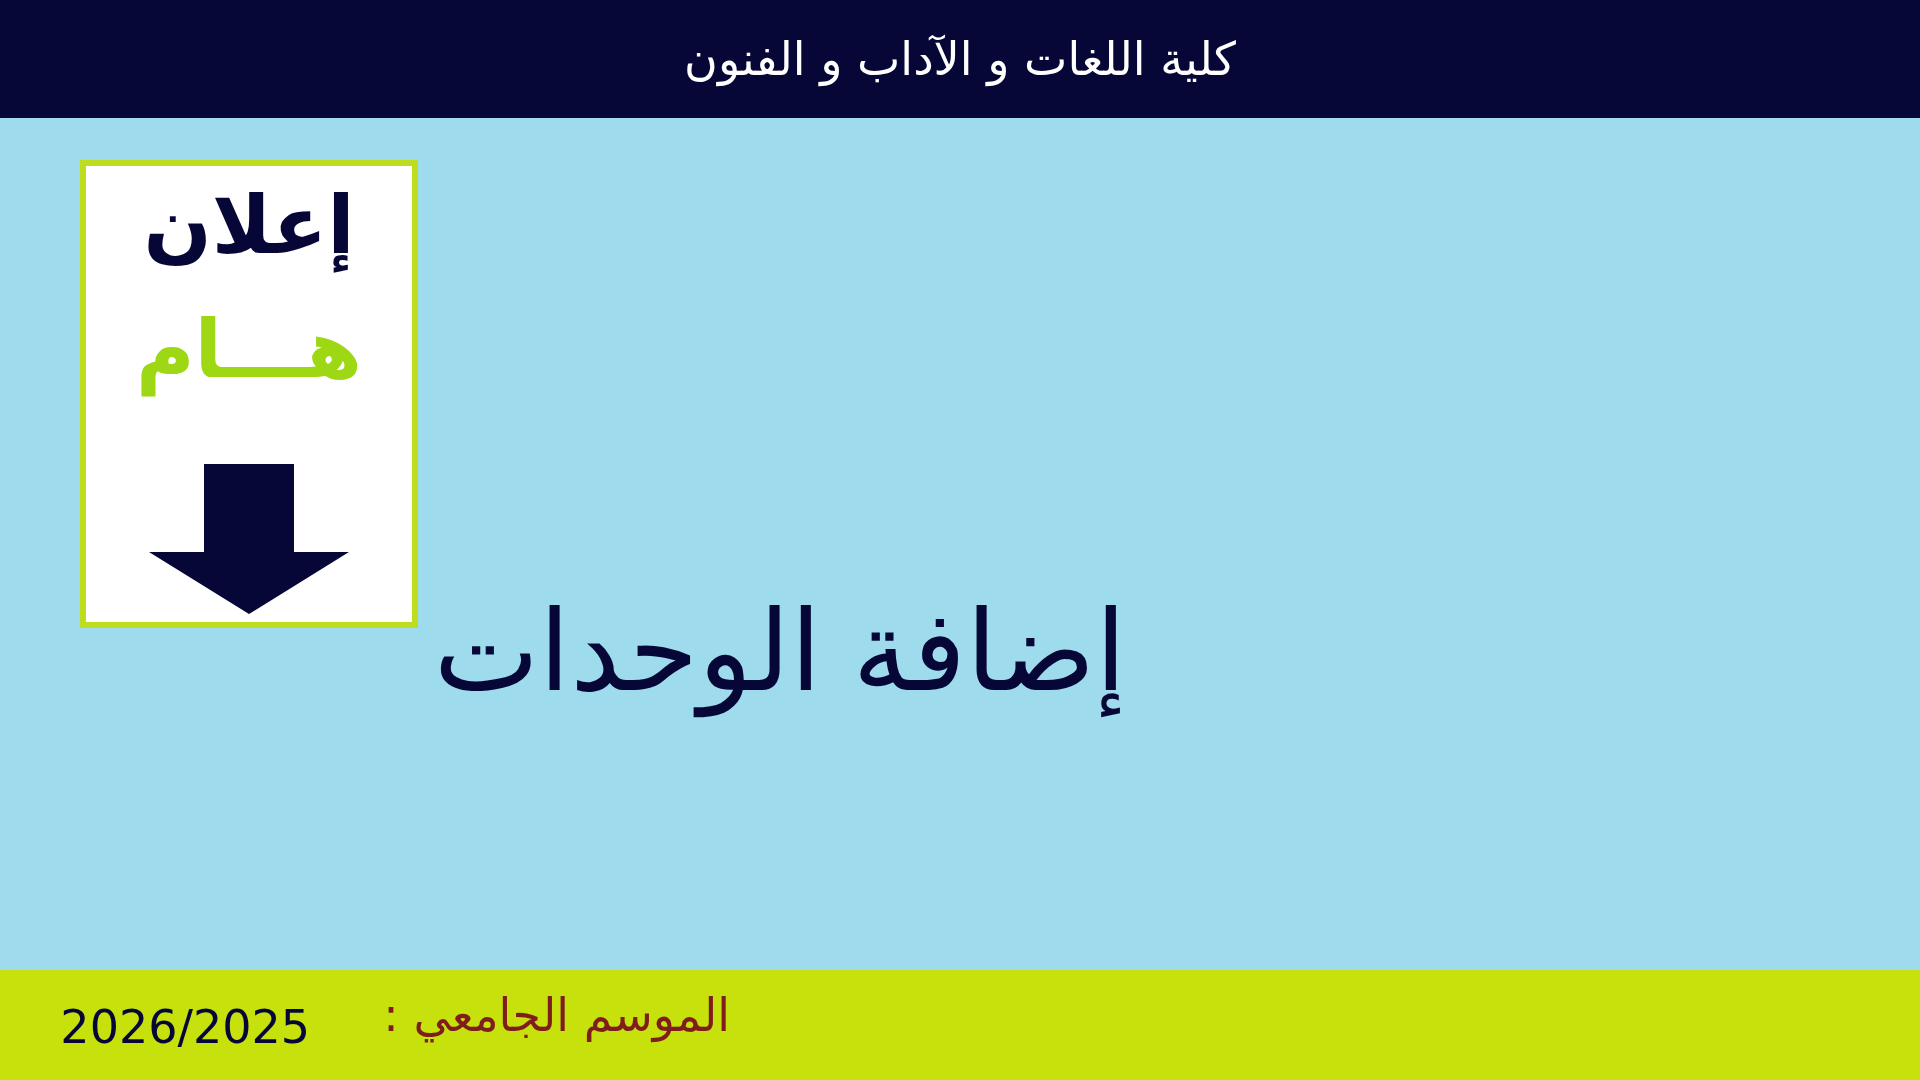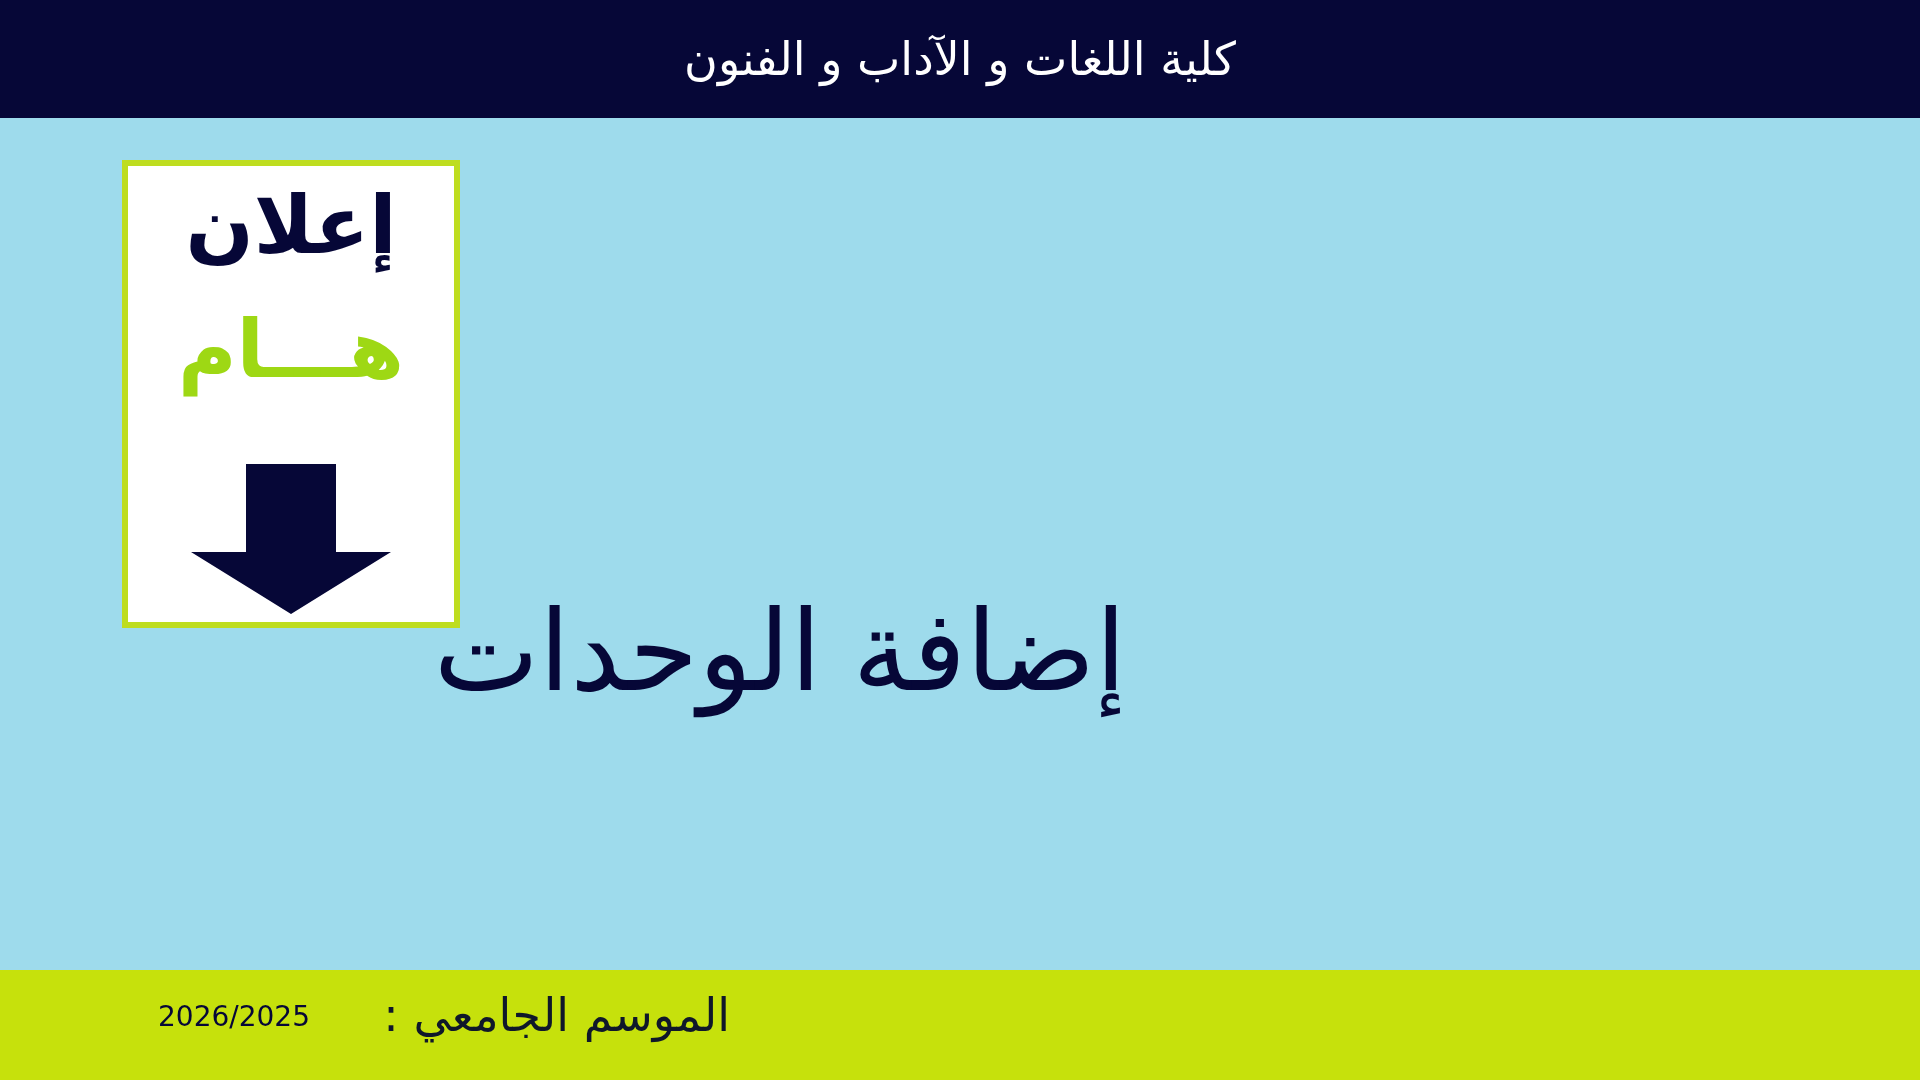--- a/index.html
+++ b/index.html
@@ -62,21 +62,20 @@
   .announce-card {
     position: absolute;
     left: 80px;
     top: 42px;
     width: 338px;
     height: 468px;
     background: #ffffff;
     border: 6px solid #bedd1f;
     box-sizing: border-box;
     z-index: 5;
-    margin-left: 42px;
   }
   .announce-inner {
     position: relative;
     width: 100%;
     height: 100%;
     box-sizing: border-box;
     direction: rtl;
   }
   .announce-line1 {
     position: absolute;
@@ -144,34 +143,34 @@
     left: 0;
     bottom: 0;
     width: 1920px;
     height: 110px;
     direction: rtl;
   }
   .footer-label {
     position: absolute;
     right: 1190px;
     top: 18px;
-    color: #0f172a;
+    color: #7f1d1d;
     font-family: "DejaVu Sans", sans-serif;
     font-size: 46px;
     font-weight: 400;
     direction: rtl;
     white-space: nowrap;
   }
   .footer-year {
     position: absolute;
     right: 1610px;
     top: 30px;
     color: #060737;
     font-family: "DejaVu Sans", sans-serif;
-    font-size: 28px;
+    font-size: 46px;
     font-weight: 400;
     direction: ltr;
     white-space: nowrap;
   }
 </style>
 </head>
 <body>
 
 <div class="slide">
 

